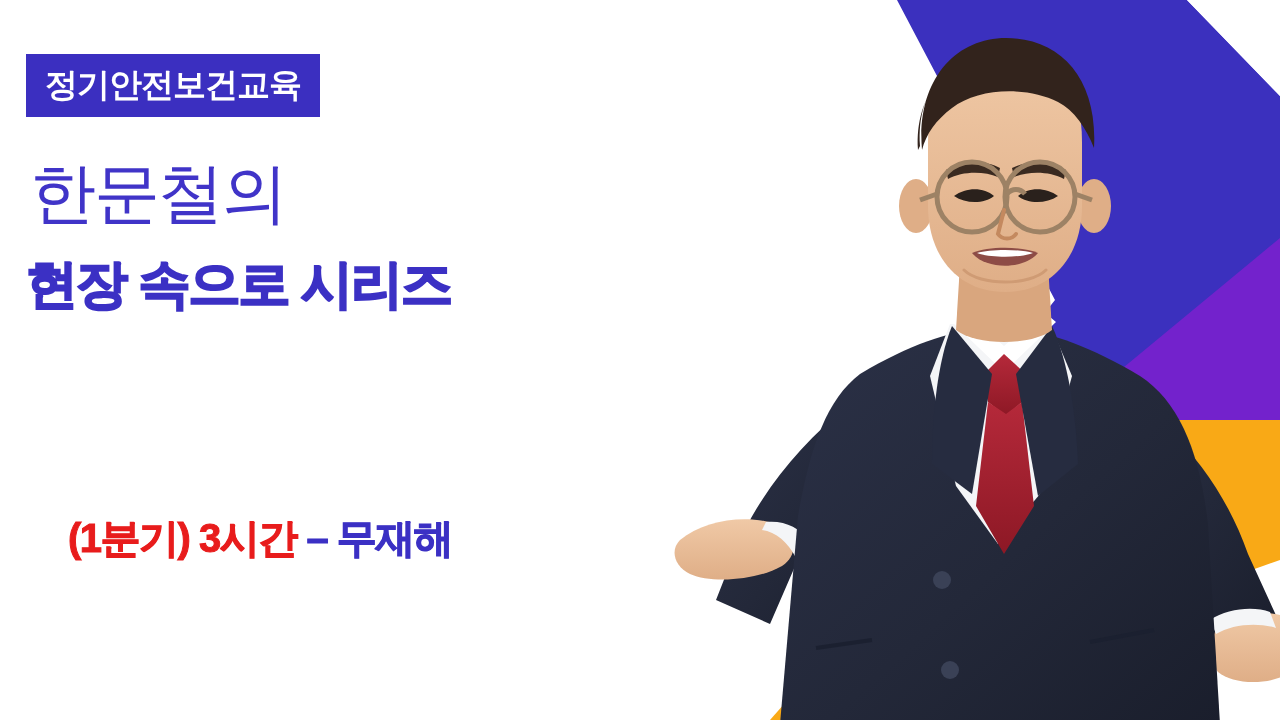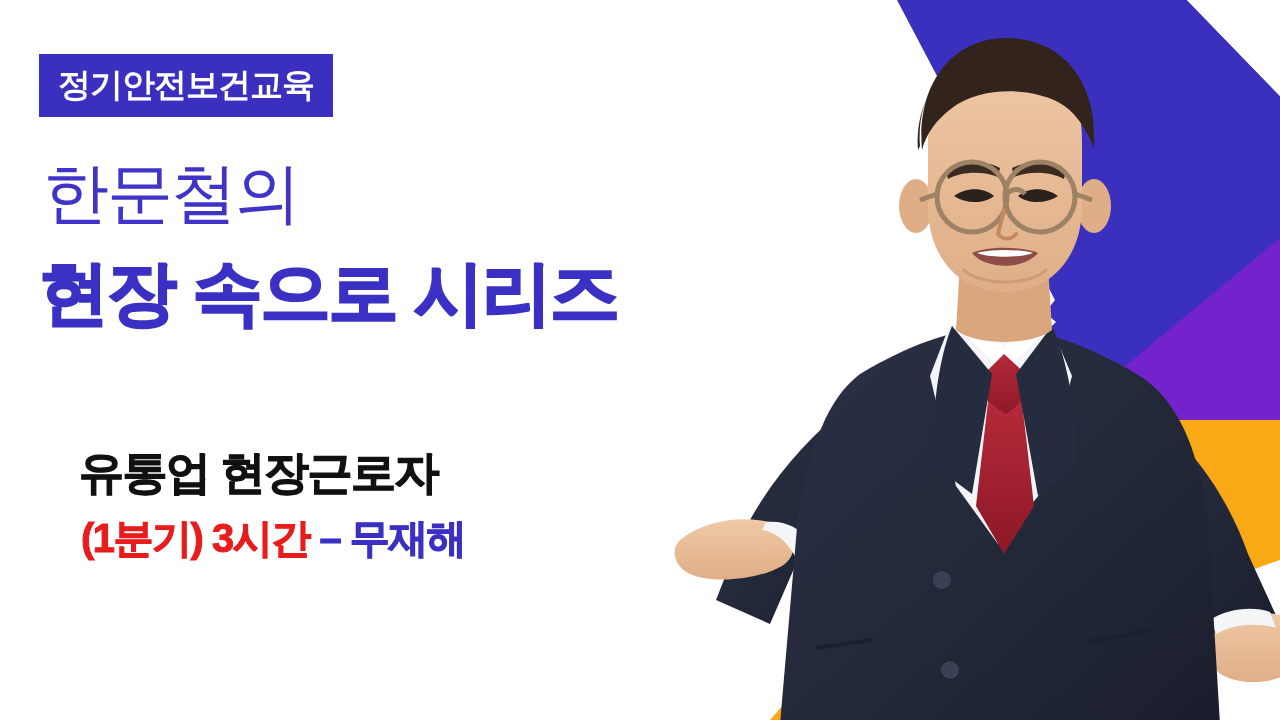--- a/index.html
+++ b/index.html
@@ -40,21 +40,21 @@
     top: 24px;
     width: 680px;
     height: 700px;
     pointer-events: none;
   }
   .presenter svg { display: block; width: 100%; height: 100%; }
 
   
   .content {
     position: absolute;
-    left: 17px;
+    left: 4px;
     top: 0;
     width: 720px;
     height: 512px;
   }
 
   .badge {
     position: absolute;
     left: 22px;
     top: 54px;
     background: #3b2fc0;
@@ -77,21 +77,21 @@
     letter-spacing: -2px;
     line-height: 1;
     white-space: nowrap;
   }
 
   .title-2 {
     position: absolute;
     left: 22px;
     top: 258px;
     color: #3b30c4;
-    font-size: 70px;
+    font-size: 52px;
     font-weight: 800;
     letter-spacing: -2px;
     line-height: 1;
     white-space: nowrap;
     -webkit-text-stroke: 2px #3b30c4;
   }
 
   .sub-1 {
     position: absolute;
     left: 62px;
@@ -230,21 +230,20 @@
   </div>
 
   <div class="content">
 
     <div class="badge">정기안전보건교육</div>
 
     <div class="title-1">한문철의</div>
 
     <div class="title-2">현장 속으로 시리즈</div>
 
-    <div class="sub-1">유통업  현장근로자</div>
 
     <div class="sub-2">
       <span class="red">(1분기) 3시간</span>
       <span class="blue">–</span>
       <span class="blue">무재해</span>
     </div>
 
   </div>
 </div>
 

